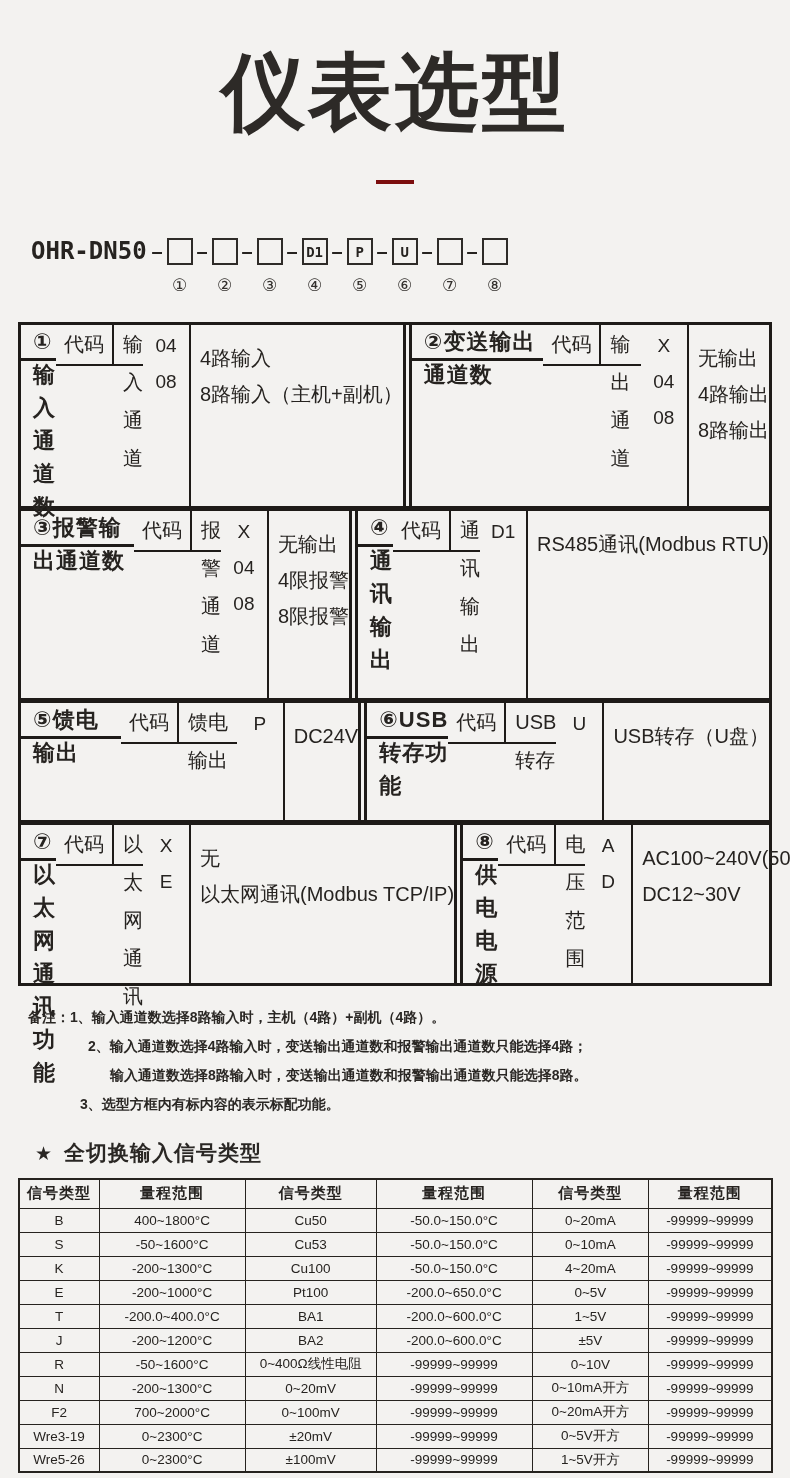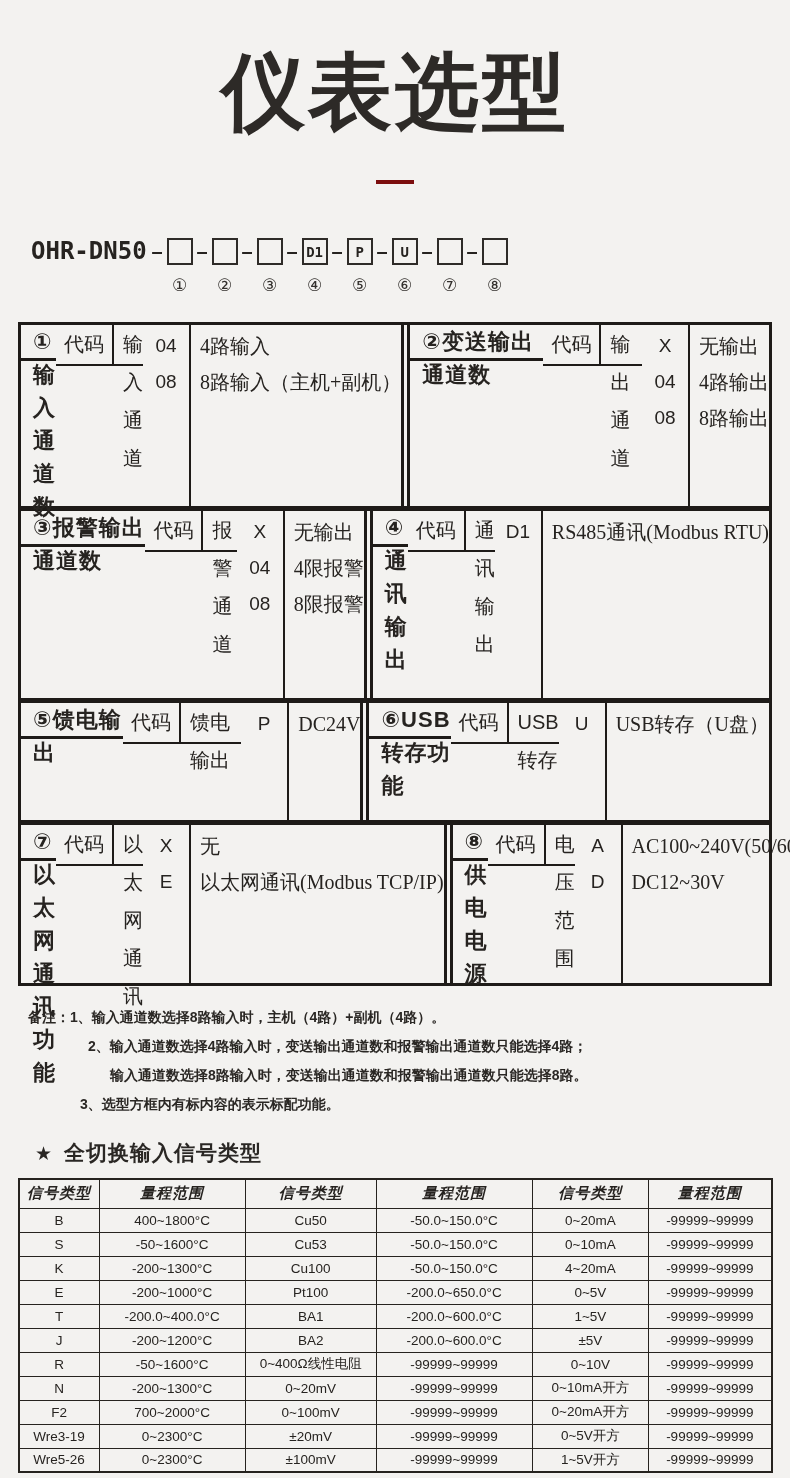--- a/index.html
+++ b/index.html
@@ -48,34 +48,34 @@
   .blk { display: flex; flex-direction: row; height: 100%; }
   .blk-title {
     height: 36px; line-height: 33px; border-bottom: 3px solid #1e1b18;
     font-size: 22px; font-weight: bold; padding-left: 12px; letter-spacing: 1px;
   }
   .blk-head { height: 41px; border-bottom: 2px solid #1e1b18; display: flex; font-size: 20px; }
   .bh-code { width: 58px; border-right: 2px solid #1e1b18; text-align: center; line-height: 38px; }
   .bh-desc { flex: 1; padding-left: 9px; line-height: 38px; }
   .blk-body { flex: 1; display: flex; }
   .col-codes { width: 48px; border-right: 2px solid #1e1b18; padding-top: 3px; }
-  .col-descs { flex: 1; padding-top: 3px; font-family: Liberation Serif, serif; }
+  .col-descs { flex: 1; padding-top: 15px; }
   .code-cell { height: 36px; line-height: 36px; text-align: center; font-size: 19px; }
   .desc-cell { height: 36px; line-height: 36px; padding-left: 9px; font-size: 20px; white-space: nowrap; }
 
   
   .notes { display: flex; margin: 17px 0 0 28px; font-size: 14px; font-weight: bold; line-height: 29px; color: #2a2724; }
   .notes-label { white-space: nowrap; }
   .note-line { white-space: nowrap; }
 
   
   .sig-title { margin: 20px 0 0 35px; font-size: 21px; font-weight: bold; letter-spacing: 1px; display: flex; align-items: center; gap: 11px; color: #2a2724; }
   .sig-star { font-size: 19px; }
   .sig-table { width: 755px; margin: 11px auto 0; border-collapse: collapse; border: 2px solid #26231f; table-layout: fixed; }
-  .sig-table th { font-size: 15px; font-weight: bold; height: 29px; border: 1px solid #26231f; text-align: center; letter-spacing: 1px; font-style: italic; }
+  .sig-table th { font-size: 15px; font-weight: bold; height: 29px; border: 1px solid #26231f; text-align: center; letter-spacing: 1px; }
   .sig-table td { font-size: 13.5px; height: 24px; border: 1px solid #26231f; text-align: center; white-space: nowrap; }
 </style>
 </head>
 <body>
 
 <div class="page">
 
   <h1 class="title">仪表选型</h1>
   <div class="red-dash"></div>
 

